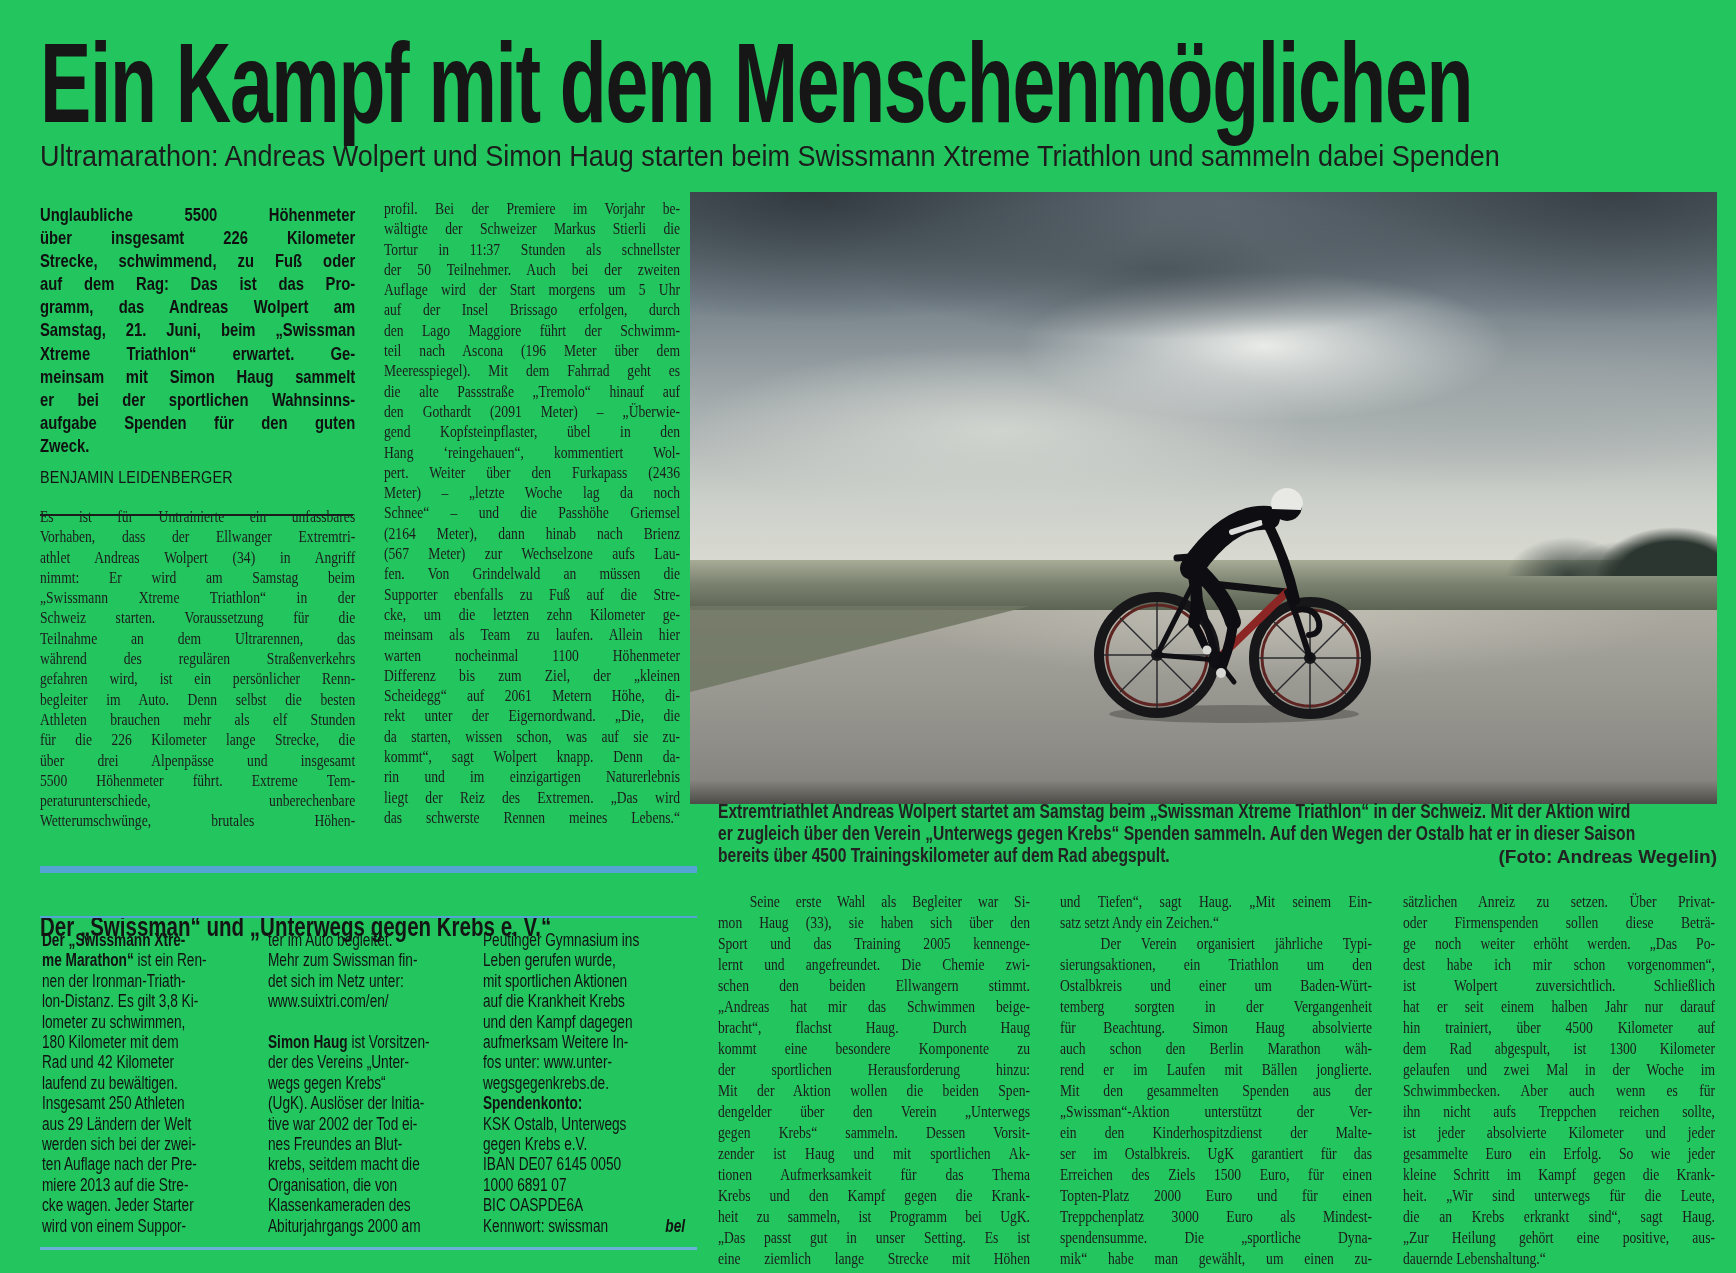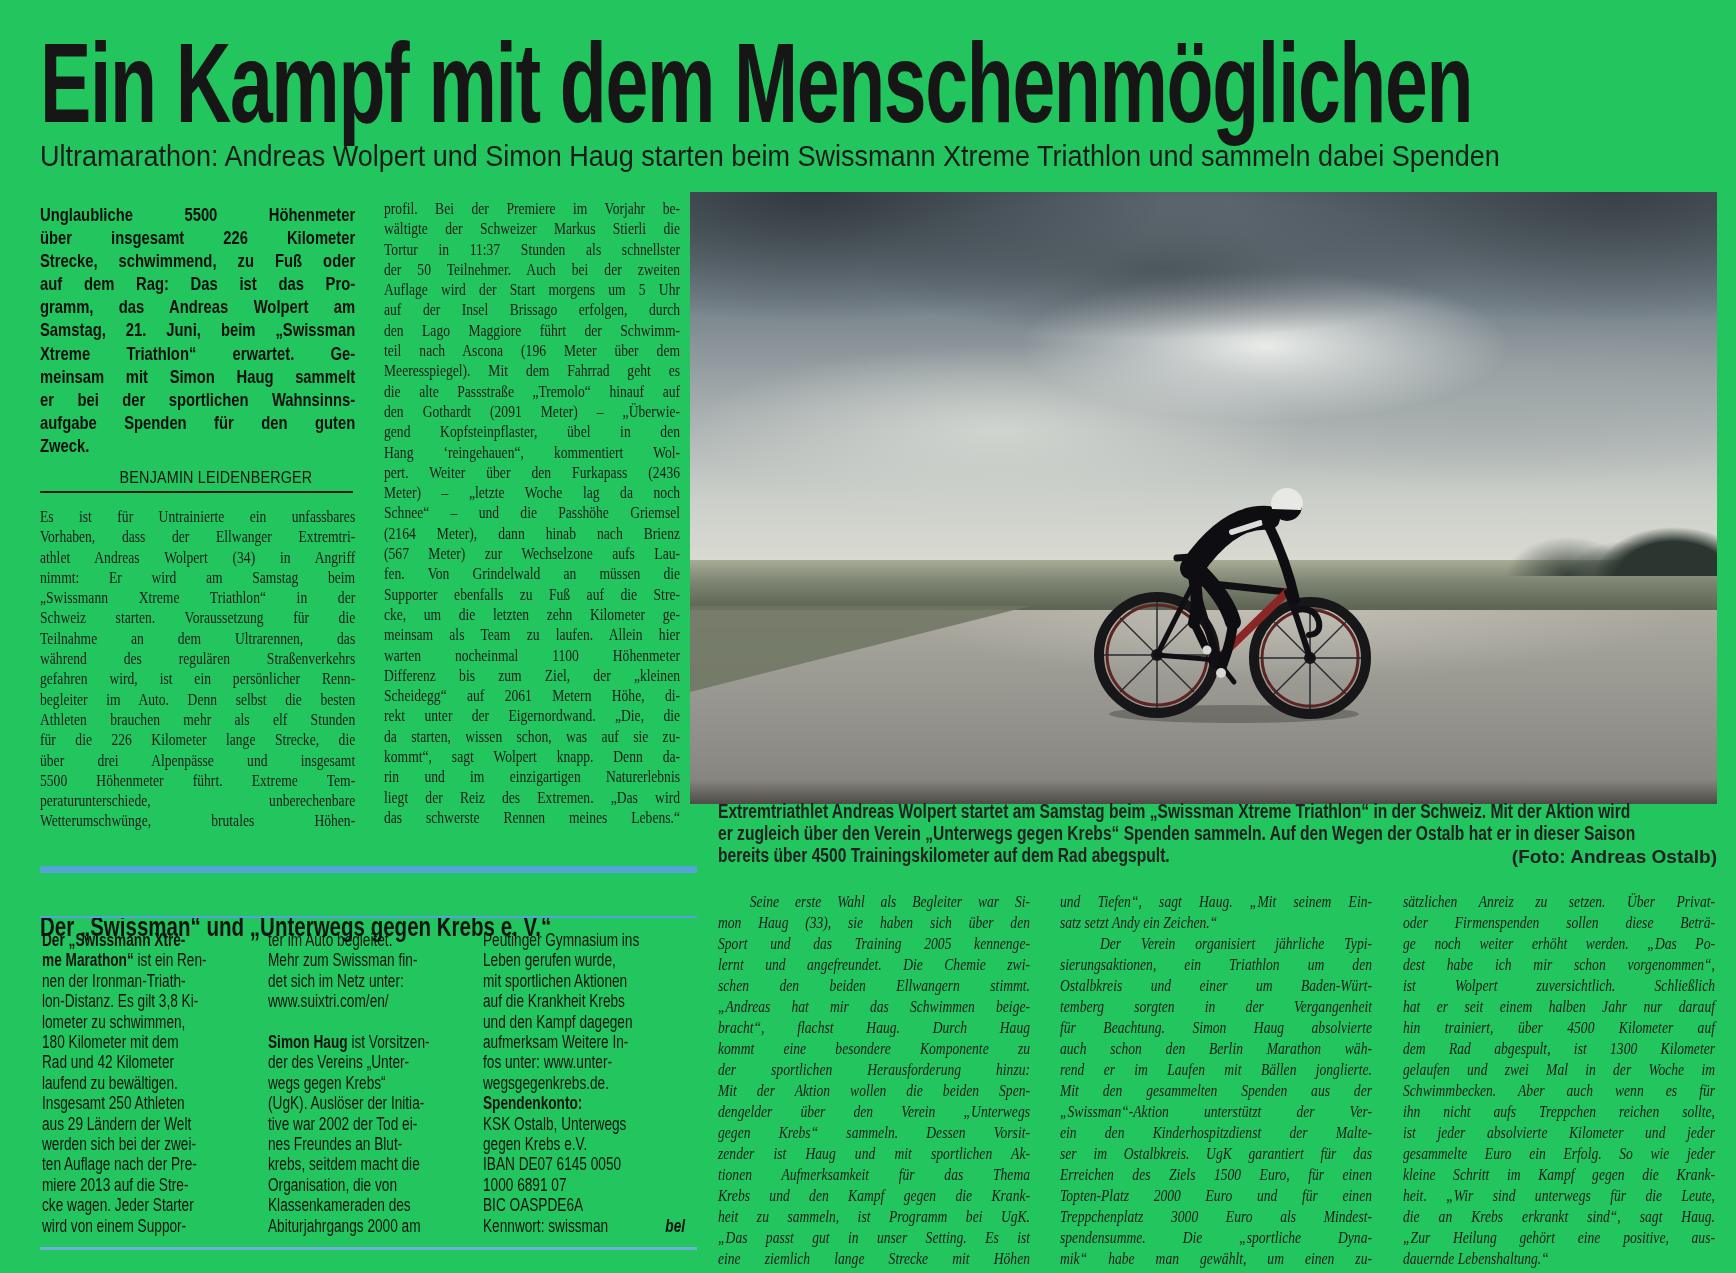--- a/index.html
+++ b/index.html
@@ -16,21 +16,21 @@
   #headline{left:40px;top:26px;width:1690px;height:112px;}
   #headline .inner{font-size:114px;font-weight:bold;letter-spacing:-2px;line-height:1;
                    transform:scaleX(0.675);color:#161616;}
   #subheadline{left:40px;top:139px;width:1690px;height:38px;}
   #subheadline .inner{font-size:30px;line-height:1.1;transform:scaleX(0.90);color:#1c1c1c;}
 
   
   #lead{left:40px;top:203px;width:315px;}
   #lead .inner{width:394px;transform:scaleX(0.80);font-size:18.5px;font-weight:bold;
                line-height:23.1px;color:#101010;}
-  #byline{left:40px;top:468px;width:313px;padding-bottom:4px;border-bottom:2px solid #1c1c1c;text-align:right;}
+  #byline{left:40px;top:468px;width:313px;padding-bottom:27px;border-bottom:2px solid #1c1c1c;}
   #byline .inner{font-size:16.5px;transform:scaleX(0.87);letter-spacing:.2px;color:#141414;}
   #col1-body{left:40px;top:507px;width:315px;}
   #col1-body .inner{width:394px;transform:scaleX(0.80);}
   #col2-body{left:384px;top:199px;width:296px;}
   #col2-body .inner{width:370px;transform:scaleX(0.80);}
   .bodytext{font-family:"Liberation Serif",serif;font-size:17px;line-height:20.3px;color:#1c1c1c;}
 
   
   #photo{left:690px;top:192px;width:1027px;height:612px;background:#9aa1a4;overflow:hidden;}
   #ph-sky{position:absolute;left:0;top:0;width:100%;height:385px;
@@ -74,21 +74,21 @@
   .boxcol{top:930px;width:207px;}
   #infobox-col1{left:42px;} #infobox-col2{left:268px;} #infobox-col3{left:483px;}
   .boxcol .inner{width:265px;transform:scaleX(0.78);font-size:17.5px;line-height:20.4px;
                  color:#121212;text-align:left;}
   .boxcol p{margin:0;}
   .boxgap{height:20.4px;}
   .konto-last{display:flex;}
   .konto-last i{margin-left:auto;font-weight:bold;padding-right:6px;}
 
   
-  .botcol{top:891px;width:312px;font-style:italic;}
+  .botcol{top:891px;width:312px;}
   #bottom-col1{left:718px;} #bottom-col2{left:1060px;} #bottom-col3{left:1403px;}
   .botcol .inner{width:390px;transform:scaleX(0.80);font-size:17px;line-height:21px;}
   .botcol p{margin:0;}
   .lastline{text-align:left;text-align-last:left;}
 </style>
 </head>
 <body>
 
 <div id="page">
 
@@ -224,21 +224,21 @@
       <circle cx="139" cy="313" r="5" fill="#d8d8d4"></circle>
       <circle cx="125" cy="290" r="4.5" fill="#d8d8d4"></circle>
     </svg>
     <div id="ph-shade"></div>
   </div>
 
   <div id="caption" class="abs">
     <span class="inner fitx pre sans">Extremtriathlet Andreas Wolpert startet am Samstag beim „Swissman Xtreme Triathlon“ in der Schweiz. Mit der Aktion wird
 er zugleich über den Verein „Unterwegs gegen Krebs“ Spenden sammeln. Auf den Wegen der Ostalb hat er in dieser Saison
 bereits über 4500 Trainingskilometer auf dem Rad abegspult.</span>
-    <span id="credit" class="sans">(Foto: Andreas Ostalb)</span>
+    <span id="credit" class="sans">(Foto: Andreas Wegelin)</span>
   </div>
 
   <div id="infobox-topbar" class="abs"></div>
   <div id="infobox-title" class="abs">
     <span class="inner fitx nowrap sans">Der „Swissman“ und „Unterwegs gegen Krebs e. V.“</span>
   </div>
   <div id="infobox-rule" class="abs"></div>
 
   <div id="infobox-col1" class="abs boxcol">
     <p class="inner fitx pre sans"><b>Der „Swissmann Xtre-

